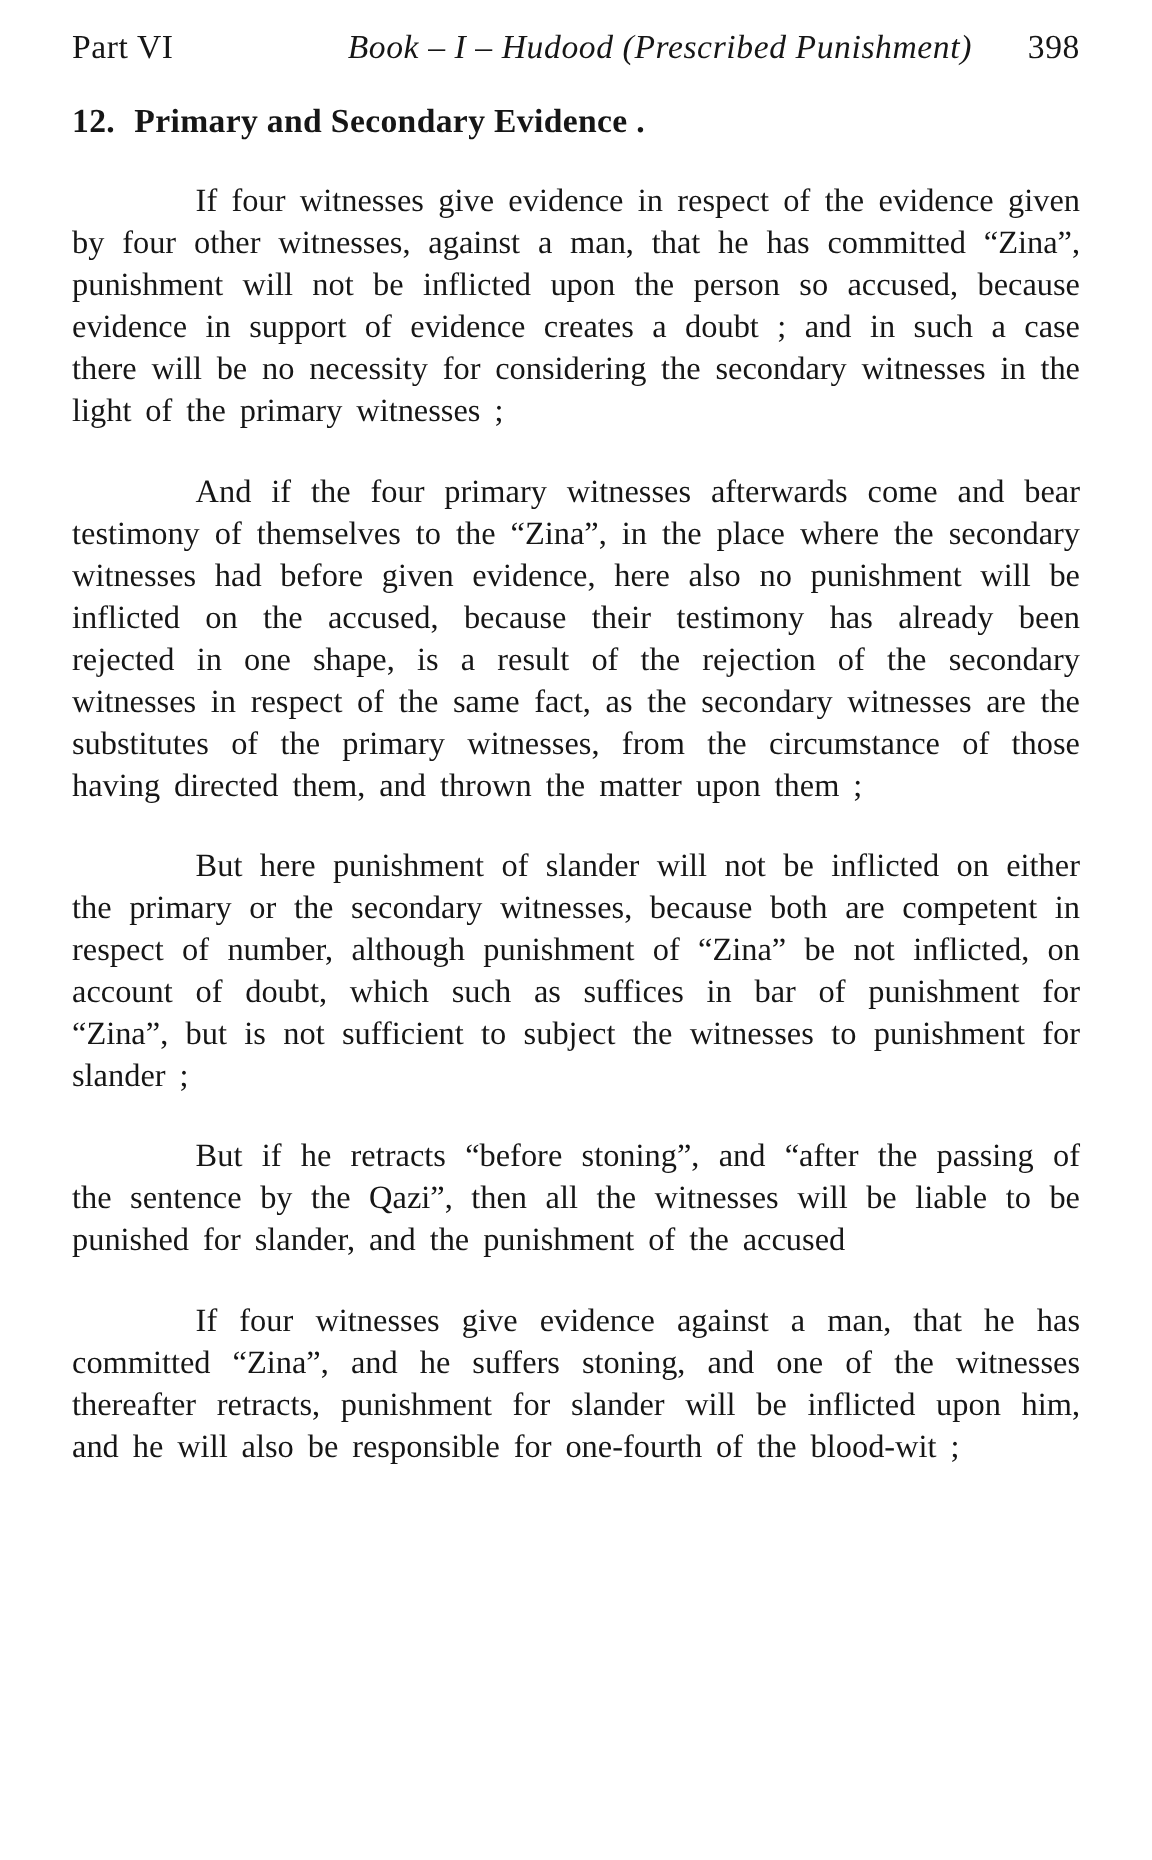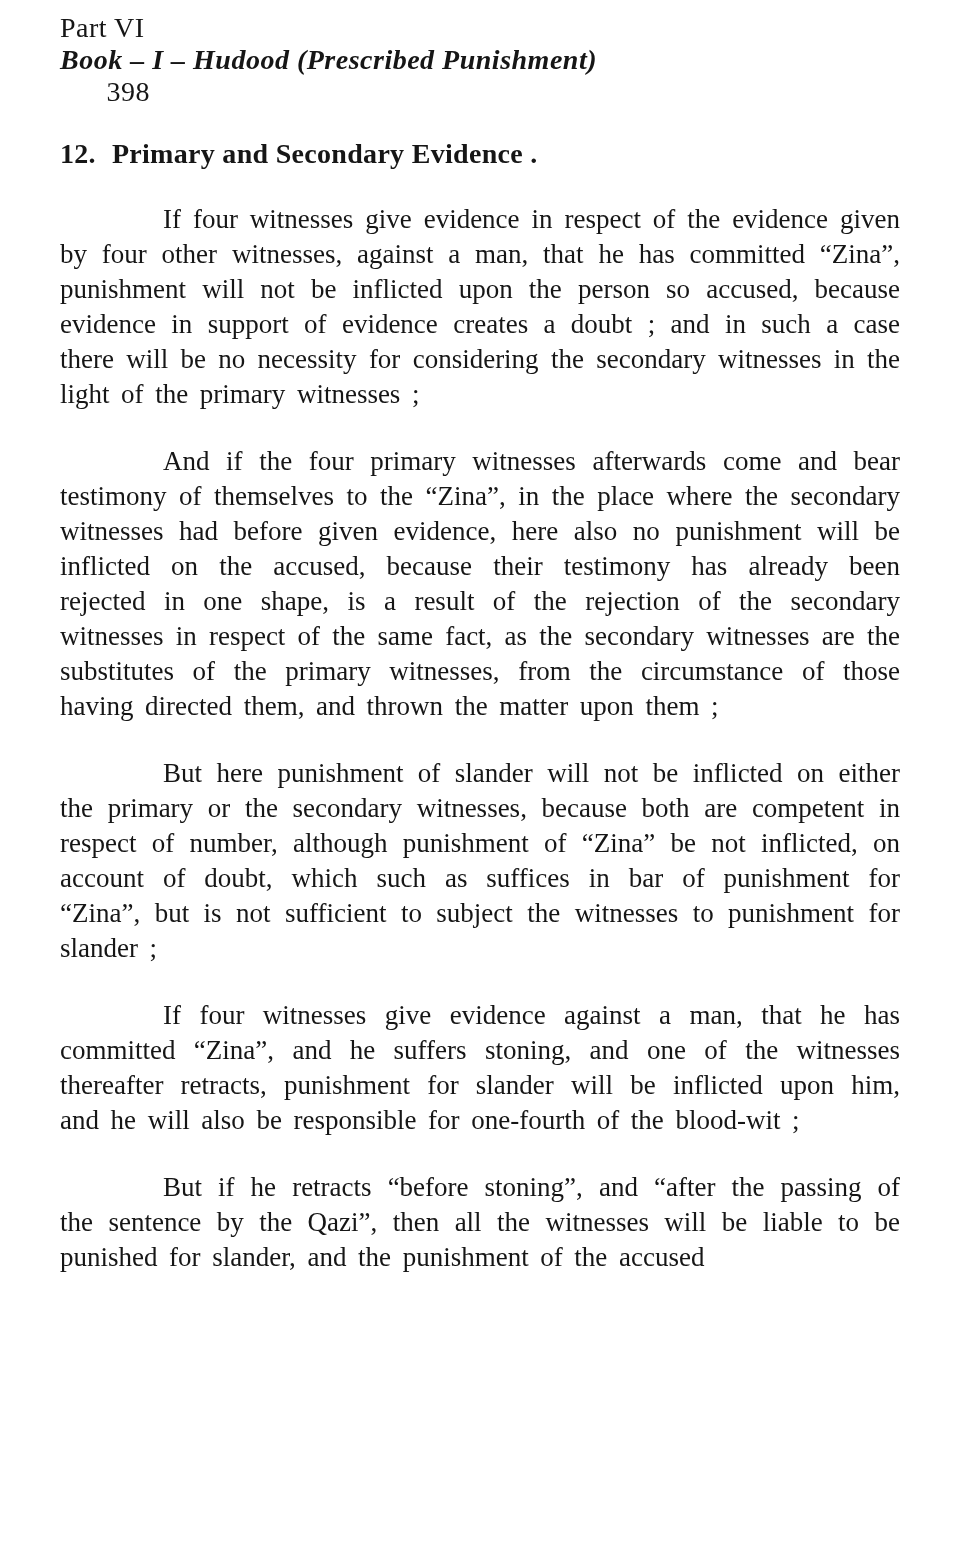--- a/index.html
+++ b/index.html
@@ -20,33 +20,33 @@
     height: 1550px;
     padding: 12px 60px 0 60px;
     background: #ffffff;
   }
   .running-head {
     display: flex;
     align-items: baseline;
     font-size: 28px;
     letter-spacing: 0.5px;
     margin-bottom: 30px;
-    flex-direction: column;
   }
   .running-head .part {
     width: 150px;
     text-align: left;
     white-space: nowrap;
   }
   .running-head .title {
     flex: 1;
-    text-align: left;
-    font-weight: bold;
+    text-align: right;
+    font-weight: normal;
     font-style: italic;
     white-space: nowrap;
+    margin-top: 12px;
   }
   .running-head .pageno {
     width: 90px;
     text-align: right;
   }
   h2.section-heading {
     font-size: 28px;
     font-weight: bold;
     margin: 26px 0 6px 0;
     letter-spacing: 0.3px;
@@ -82,17 +82,17 @@
   <div class="section">
     <h2 class="section-heading">
       <span class="num">12.</span><span>Primary and Secondary Evidence .</span>
     </h2>
     <p class="body-par">If four witnesses give evidence in respect of the evidence given by four other witnesses, against a man, that he has committed “Zina”, punishment will not be inflicted upon the person so accused, because evidence in support of evidence creates a doubt ; and in such a case there will be no necessity for considering the secondary witnesses in the light of the primary witnesses ;</p>
     <p class="body-par">And if the four primary witnesses afterwards come and bear testimony of themselves to the “Zina”, in the place where the secondary witnesses had before given evidence, here also no punishment will be inflicted on the accused, because their testimony has already been rejected in one shape, is a result of the rejection of the secondary witnesses in respect of the same fact, as the secondary witnesses are the substitutes of the primary witnesses, from the circumstance of those having directed them, and thrown the matter upon them ;</p>
     <p class="body-par">But here punishment of slander will not be inflicted on either the primary or the secondary witnesses, because both are competent in respect of number, although punishment of “Zina” be not inflicted, on account of doubt, which such as suffices in bar of punishment for “Zina”, but is not sufficient to subject the witnesses to punishment for slander ;</p>
   </div>
 
   <div class="section">
+    <p class="body-par">But if he retracts “before stoning”, and “after the passing of the sentence by the Qazi”, then all the witnesses will be liable to be punished for slander, and the punishment of the accused</p>
     <p class="body-par">If four witnesses give evidence against a man, that he has committed “Zina”, and he suffers stoning, and one of the witnesses thereafter retracts, punishment for slander will be inflicted upon him, and he will also be responsible for one-fourth of the blood-wit ;</p>
-    <p class="body-par">But if he retracts “before stoning”, and “after the passing of the sentence by the Qazi”, then all the witnesses will be liable to be punished for slander, and the punishment of the accused</p>
   </div>
 
 </div>
 
 </body></html>

